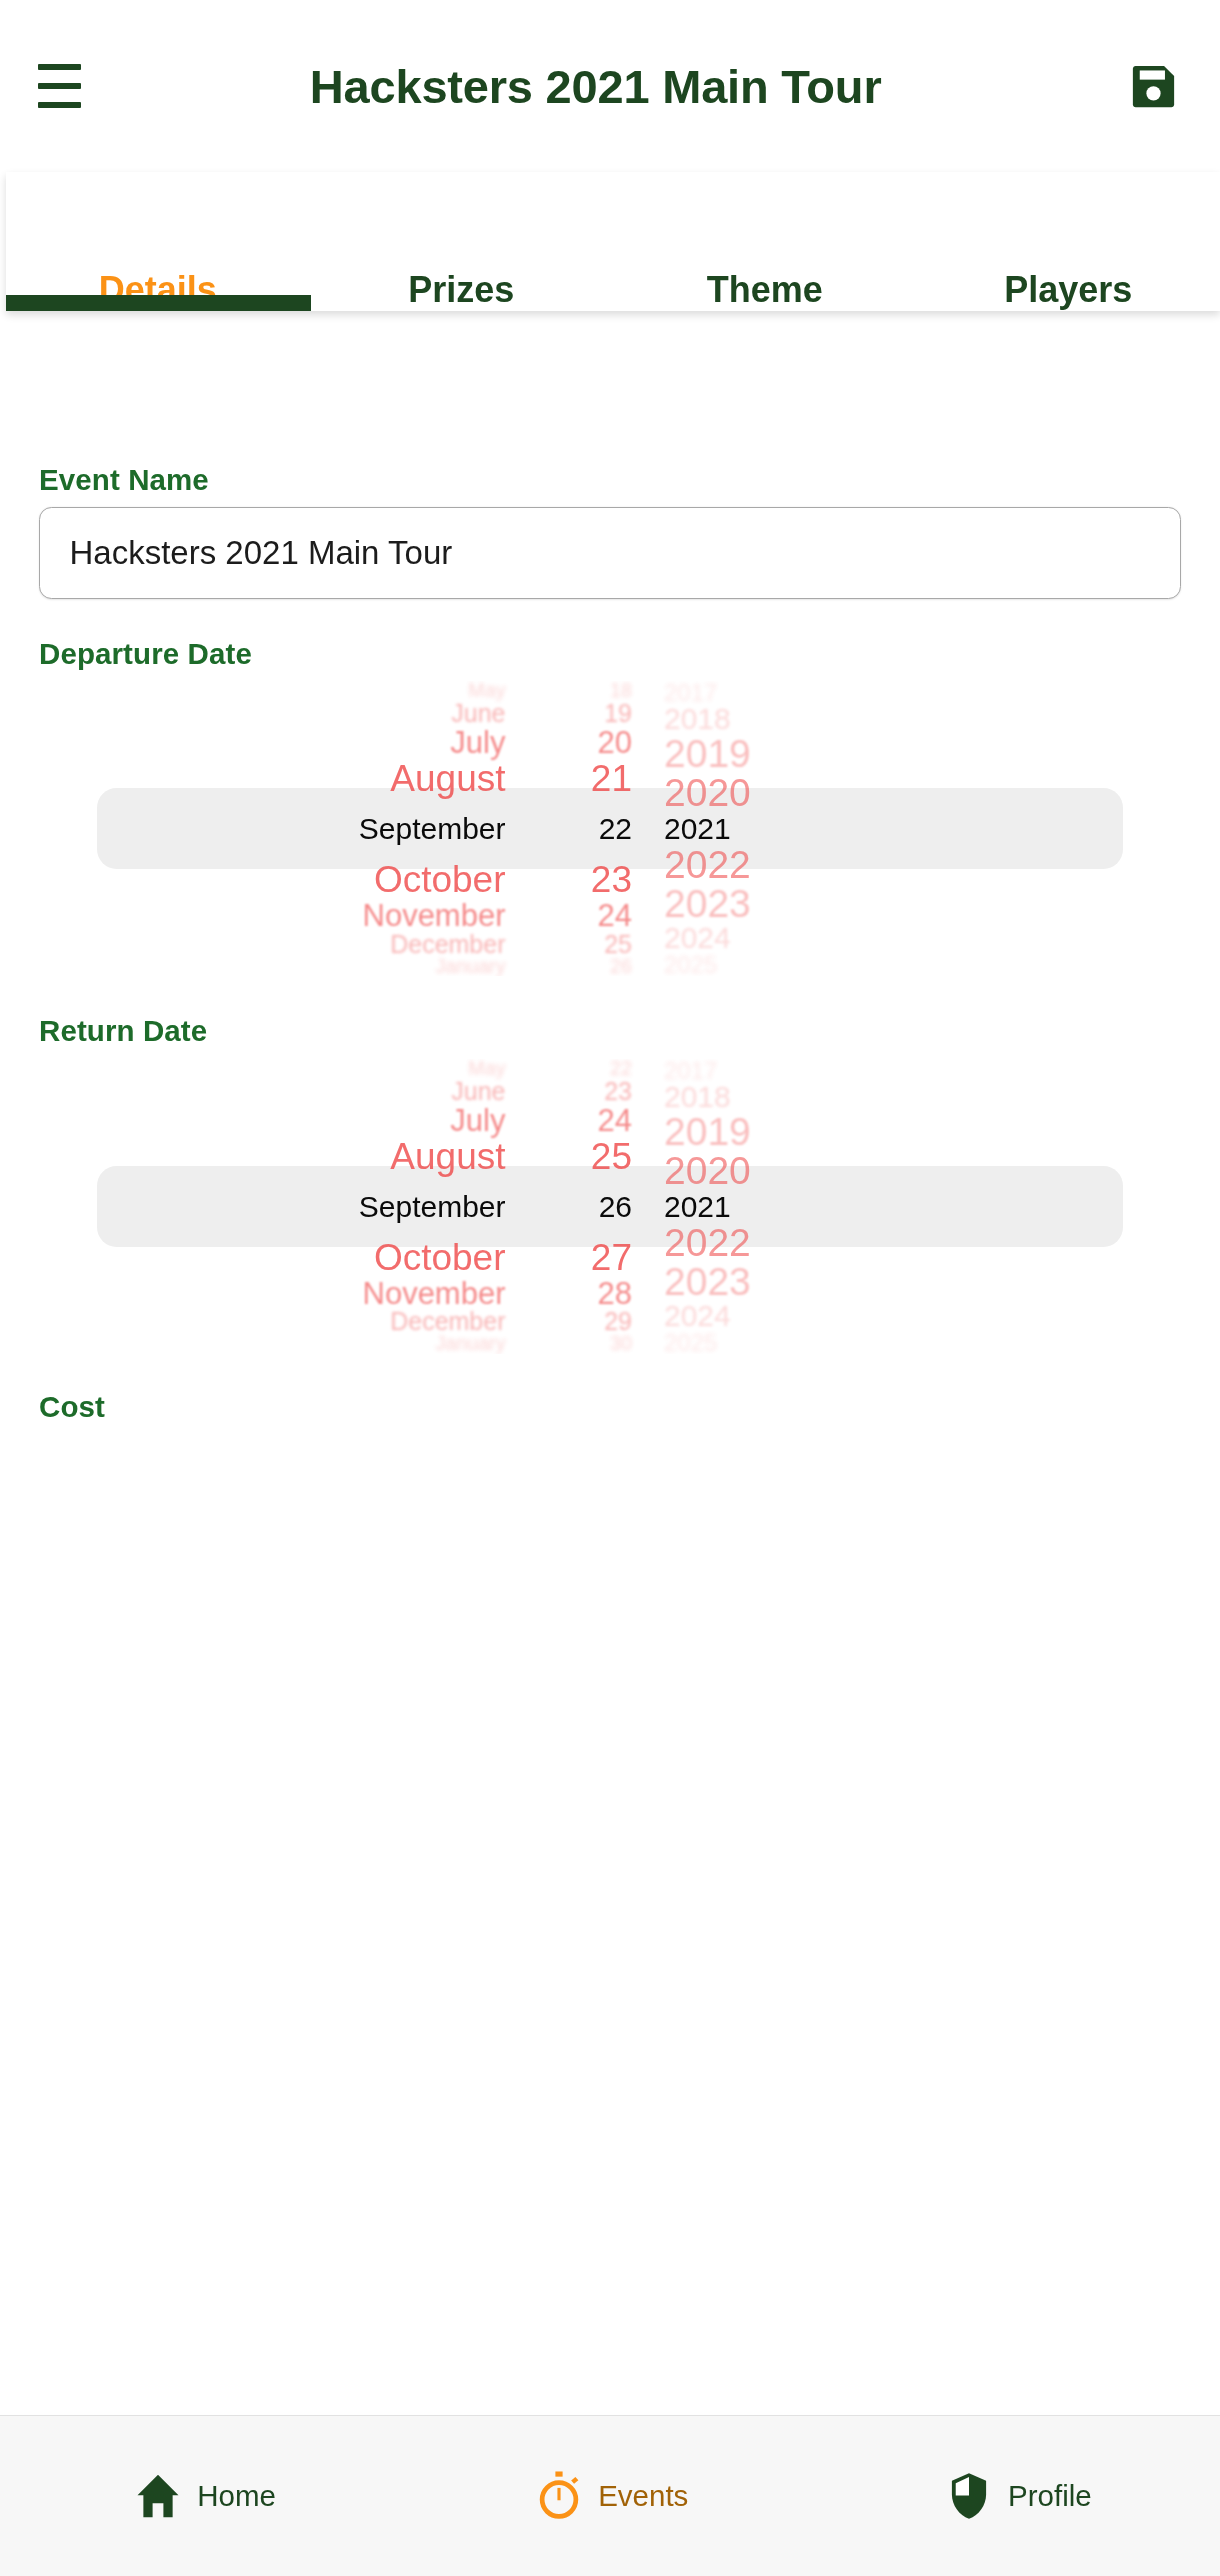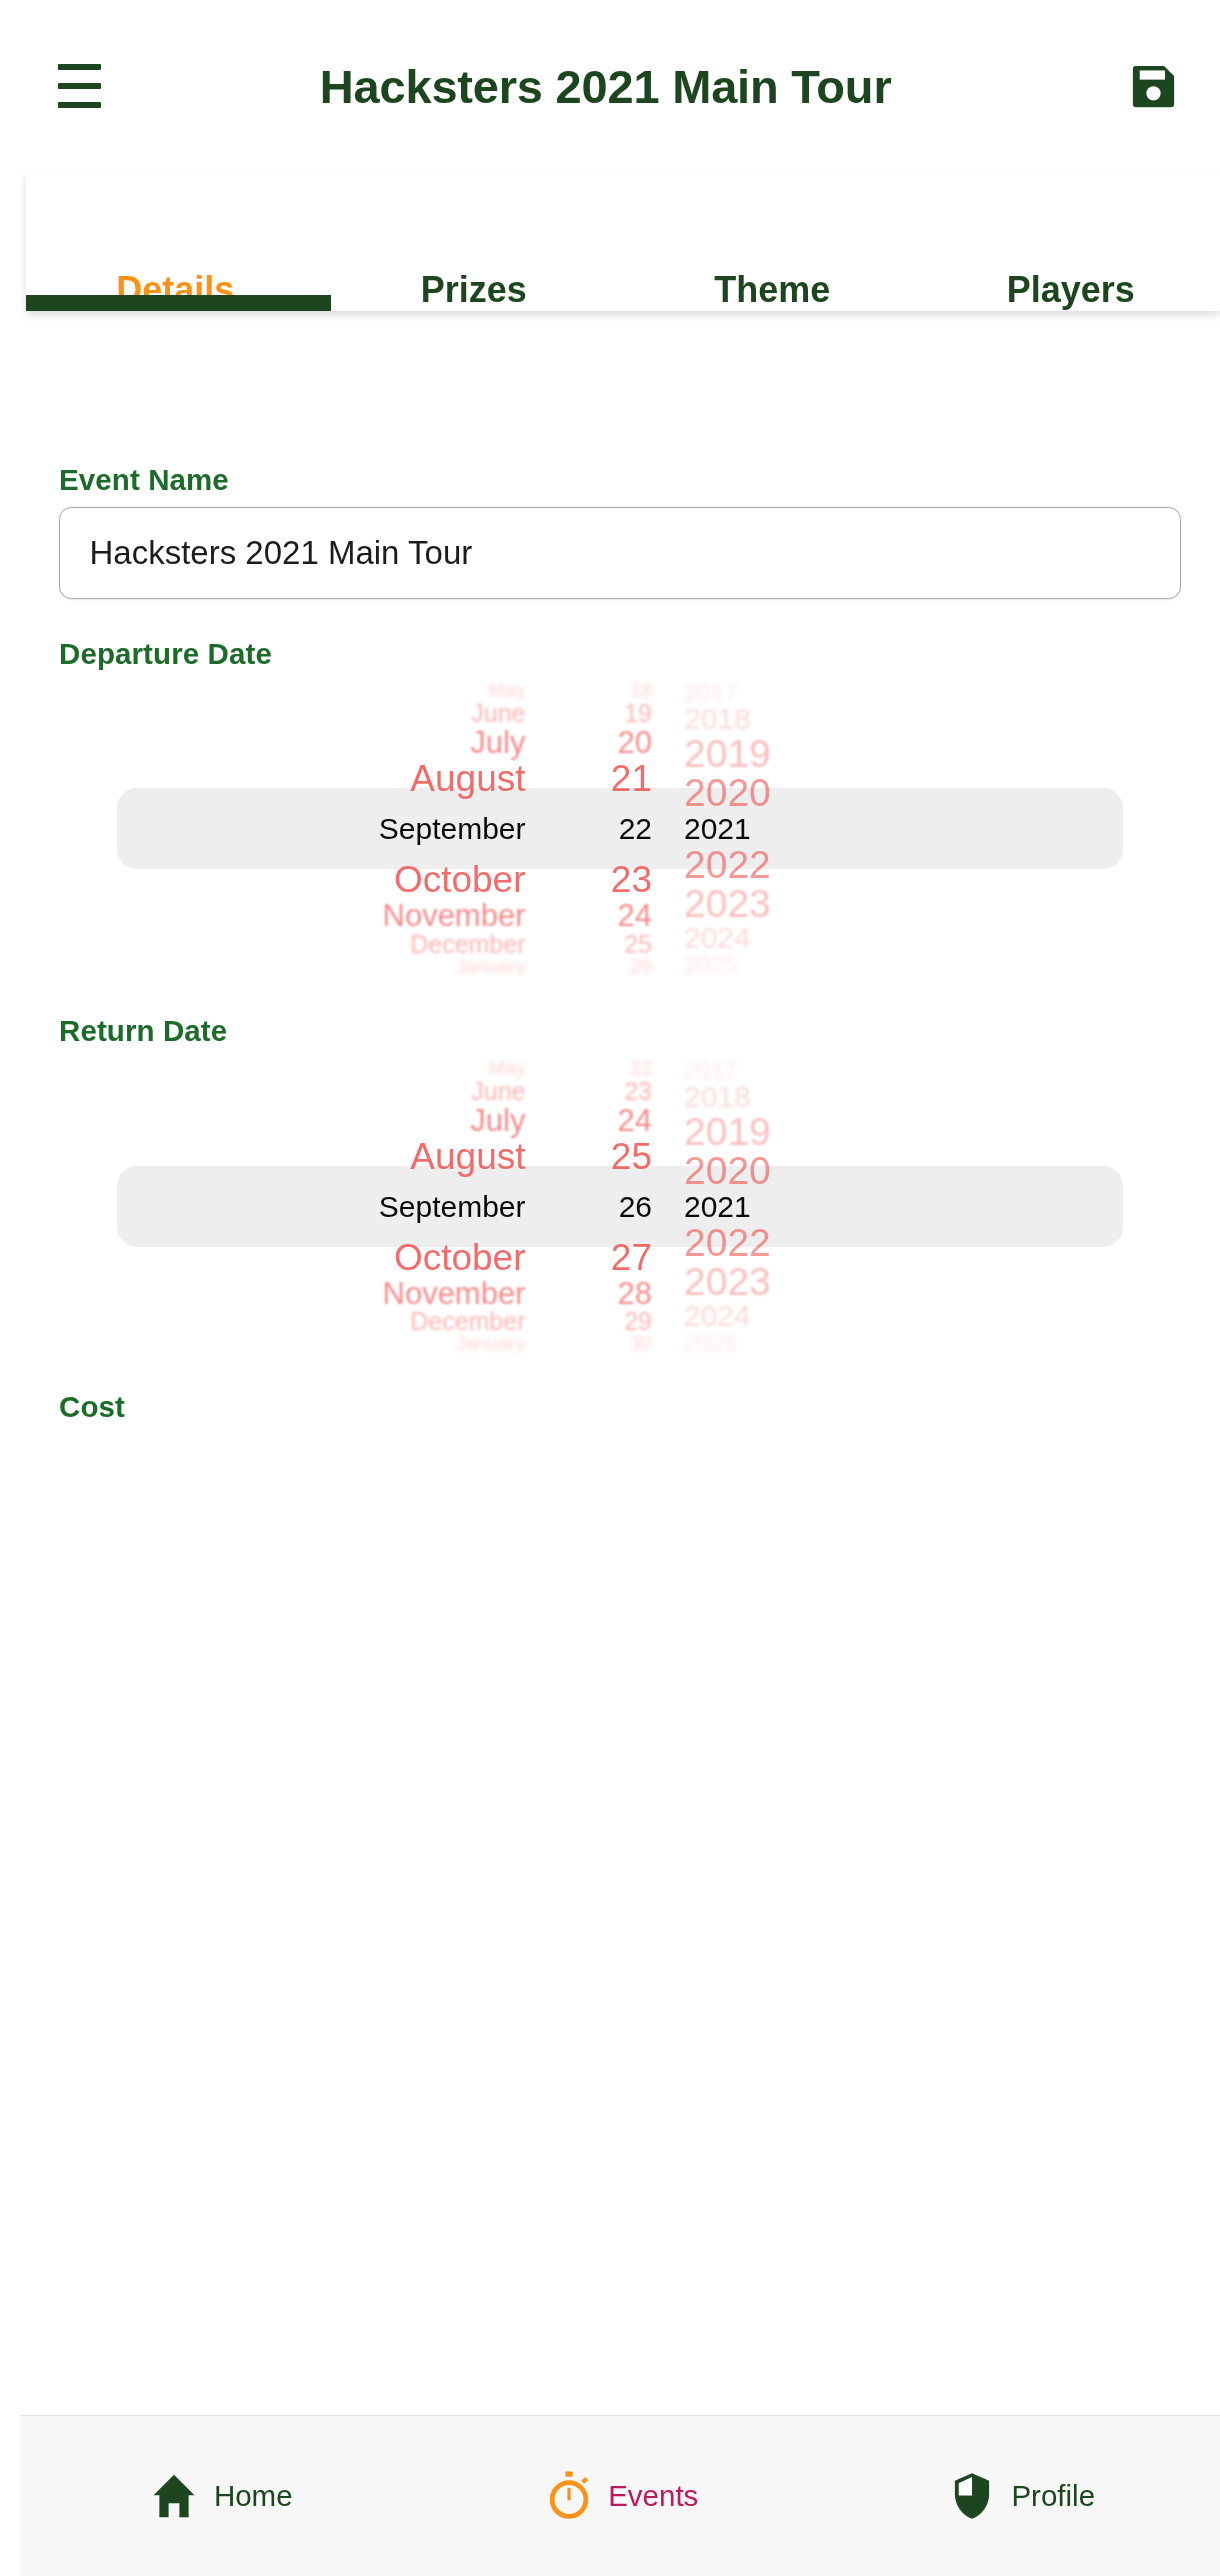--- a/index.html
+++ b/index.html
@@ -10,21 +10,20 @@
     font-family: "Liberation Sans", sans-serif;
     overflow: hidden;
   }
   .phone {
     position: relative;
     width: 1220px;
     height: 2576px;
     background: #ffffff;
     display: flex;
     flex-direction: column;
-    padding-left: 20px;
   }
 
   
   .appbar {
     position: relative;
     height: 172px;
     flex: 0 0 172px;
     display: flex;
     align-items: center;
     background: #ffffff;
@@ -205,21 +204,21 @@
     flex: 1 1 0;
     display: flex;
     flex-direction: row;
     align-items: center;
     justify-content: center;
     gap: 12.5px;
     cursor: pointer;
     user-select: none;
   }
   .navlabel { font-size: 29.5px; color: #1d4620; }
-  .navitem.active .navlabel { color: #be185d; }
+  .navitem.active .navlabel { color: #a16207; }
 </style>
 </head>
 <body>
 
 <div class="phone">
 
   <div class="appbar">
     <div class="hamburger">
       <span></span>
       <span></span>

